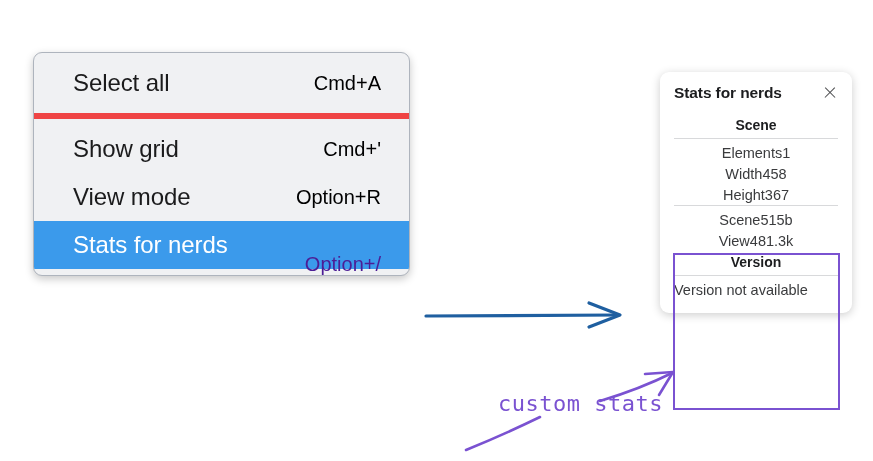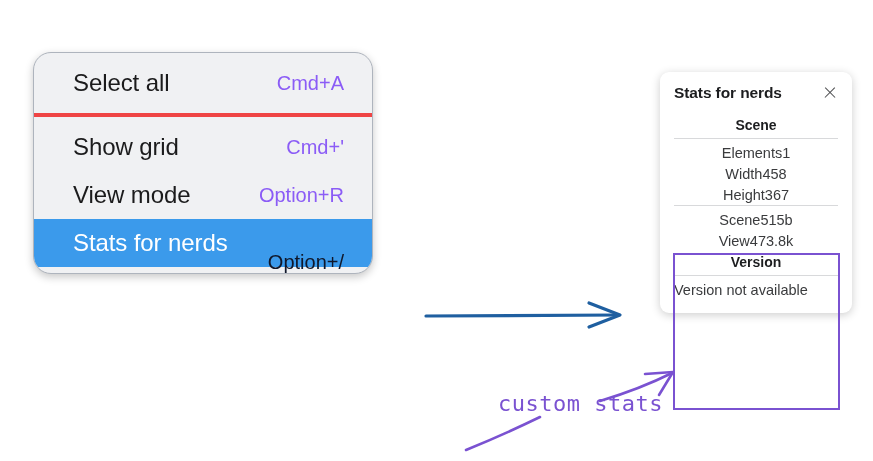--- a/index.html
+++ b/index.html
@@ -20,59 +20,59 @@
     left: 0; top: 0;
     width: 873px;
     height: 461px;
   }
 
   
   #context-menu {
     position: absolute;
     left: 33px;
     top: 52px;
-    width: 340px;
+    width: 377px;
     background: #f0f1f3;
     border: 1px solid #aeb4bd;
-    border-radius: 18px;
+    border-radius: 9px;
     box-shadow: 0 3px 9px rgba(0,0,0,0.22);
     overflow: hidden;
     box-sizing: border-box;
   }
   .menu-group {
     padding: 6px 0;
   }
   .menu-group + .menu-group {
-    border-top: 4px solid #ef4444;
+    border-top: 6px solid #ef4444;
   }
   .menu-item {
     display: flex;
     align-items: center;
     justify-content: space-between;
     height: 48px;
     padding: 0 28px 0 39px;
     box-sizing: border-box;
     cursor: default;
   }
   .menu-item .label {
     font-size: 24px;
     color: #1b1b1c;
     letter-spacing: -0.1px;
     white-space: nowrap;
   }
   .menu-item .shortcut {
     font-size: 20px;
-    color: #8b5cf6;
+    color: #000000;
     white-space: nowrap;
   }
   .menu-item.selected {
     background: #3b9aeb;
   }
   .menu-item.selected .label { color: #ffffff; }
-  .menu-item.selected .shortcut { color: #0f172a; margin-top: 38px; }
+  .menu-item.selected .shortcut { color: #4c1d95; margin-top: 38px; }
 
   
   #stats-panel {
     position: absolute;
     left: 660px;
     top: 72px;
     width: 192px;
     background: #ffffff;
     border-radius: 9px;
     box-shadow: 0 2px 10px rgba(0,0,0,0.20);
@@ -226,21 +226,21 @@
     </div>
 
     <div>
       <div class="hr"></div>
       <div class="stat-row">
         <span class="k">Scene</span>
         <span class="v">515b</span>
       </div>
       <div class="stat-row">
         <span class="k">View</span>
-        <span class="v">473.8k</span>
+        <span class="v">481.3k</span>
       </div>
     </div>
 
     <div>
       <div class="section-title">Version</div>
       <div class="hr"></div>
       <div class="plain-row">Version not available</div>
     </div>
 
   </div>

